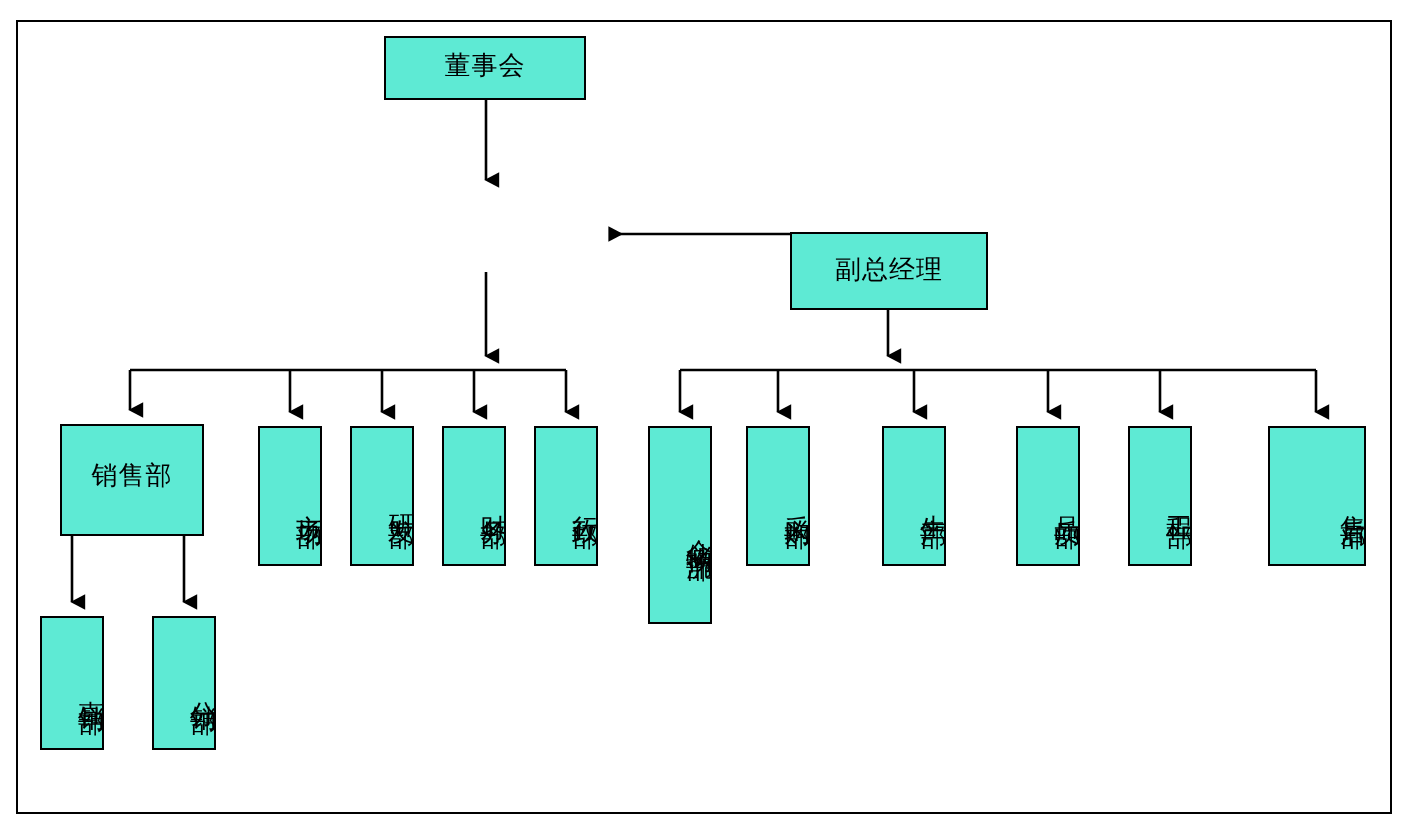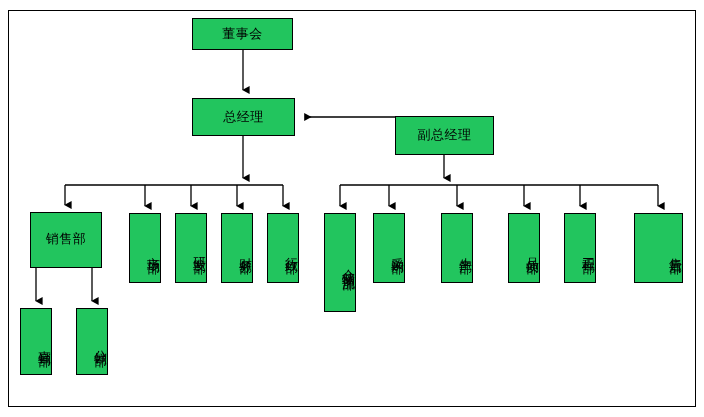--- a/index.html
+++ b/index.html
@@ -30,21 +30,21 @@
     position: absolute;
     left: 0;
     top: 0;
     width: 704px;
     height: 417px;
   }
   .node {
     position: absolute;
     border: 1.2px solid #000000;
     box-sizing: border-box;
-    background: #22c55e;
+    background: #5eead4;
     display: flex;
     align-items: center;
     justify-content: center;
     color: #000000;
     font-size: 13px;
     line-height: 1.08;
     letter-spacing: 0.5px;
   }
   .node.horiz {
     writing-mode: horizontal-tb;
@@ -106,21 +106,20 @@
       <line x1="580" y1="185" x2="580" y2="206" marker-end="url(#arrowDown)"></line>
       <line x1="658" y1="185" x2="658" y2="206" marker-end="url(#arrowDown)"></line>
 
       <line x1="36" y1="268" x2="36" y2="301" marker-end="url(#arrowDown)"></line>
       <line x1="92" y1="268" x2="92" y2="301" marker-end="url(#arrowDown)"></line>
     </g>
   </svg>
 
   <div class="node horiz" style="left:192px; top:18px; width:101px; height:32px;">董事会</div>
 
-  <div class="node horiz" style="left:192px; top:98px; width:103px; height:38px;">总经理</div>
 
   <div class="node horiz" style="left:395px; top:116px; width:99px; height:39px;font-family:Liberation Serif, serif;">副总经理</div>
 
   <div class="node horiz top-text" style="left:30px; top:212px; width:72px; height:56px;">销售部</div>
 
   <div class="node vert" style="left:129px; top:213px; width:32px; height:70px;">市场部</div>
 
   <div class="node vert" style="left:175px; top:213px; width:32px; height:70px;">研发部</div>
 
   <div class="node vert" style="left:221px; top:213px; width:32px; height:70px;">财务部</div>

